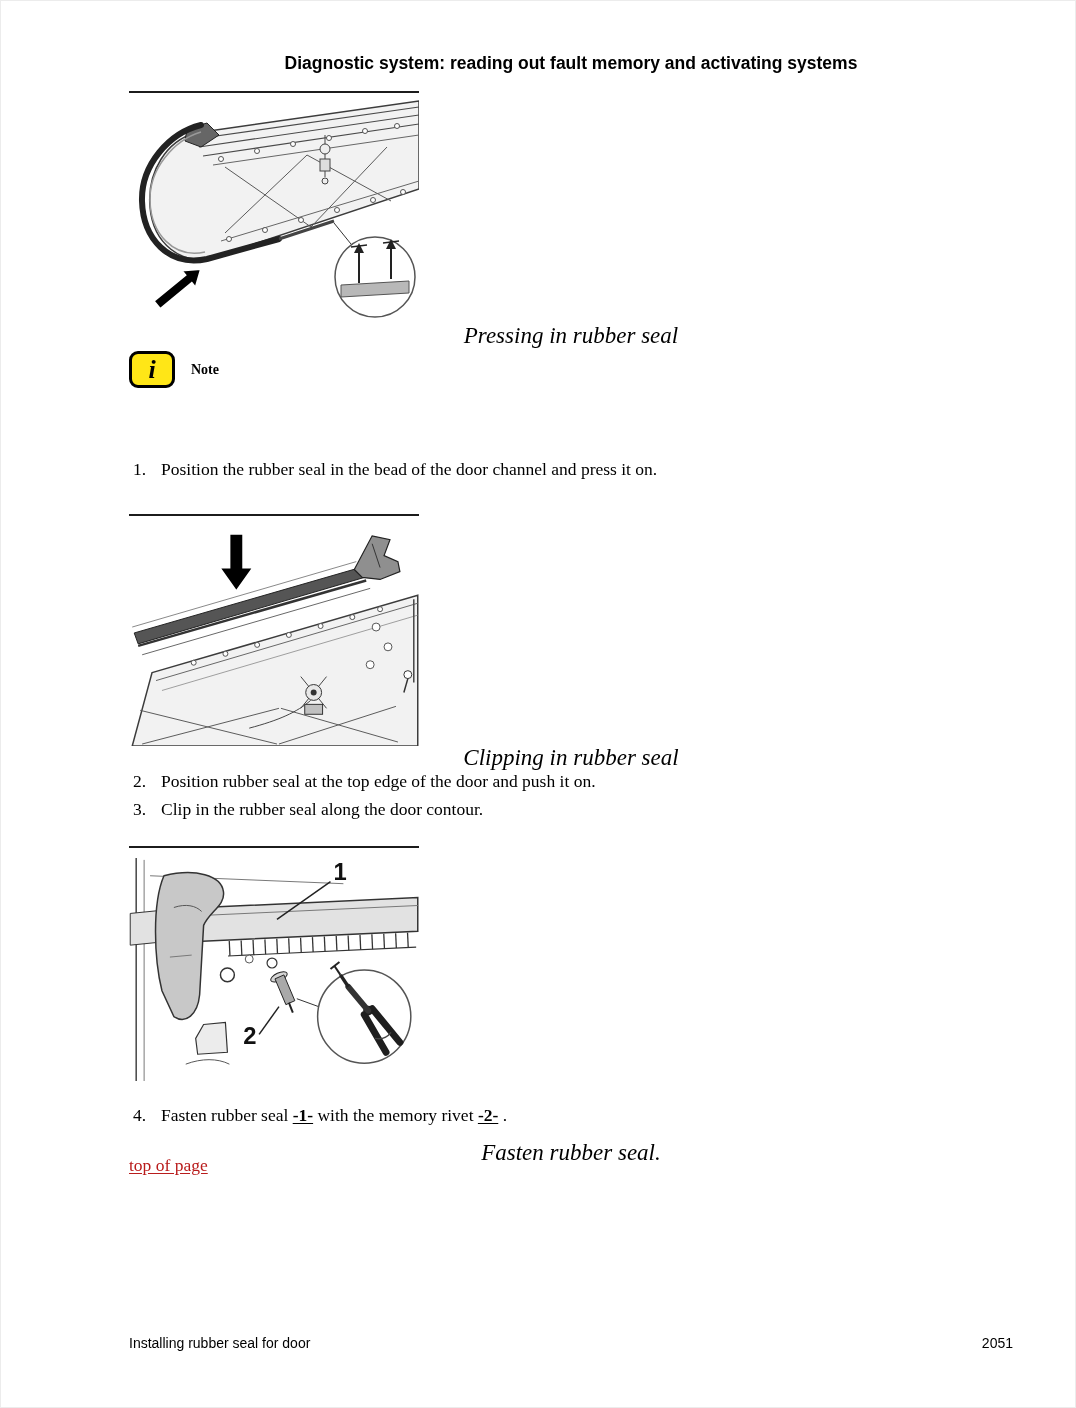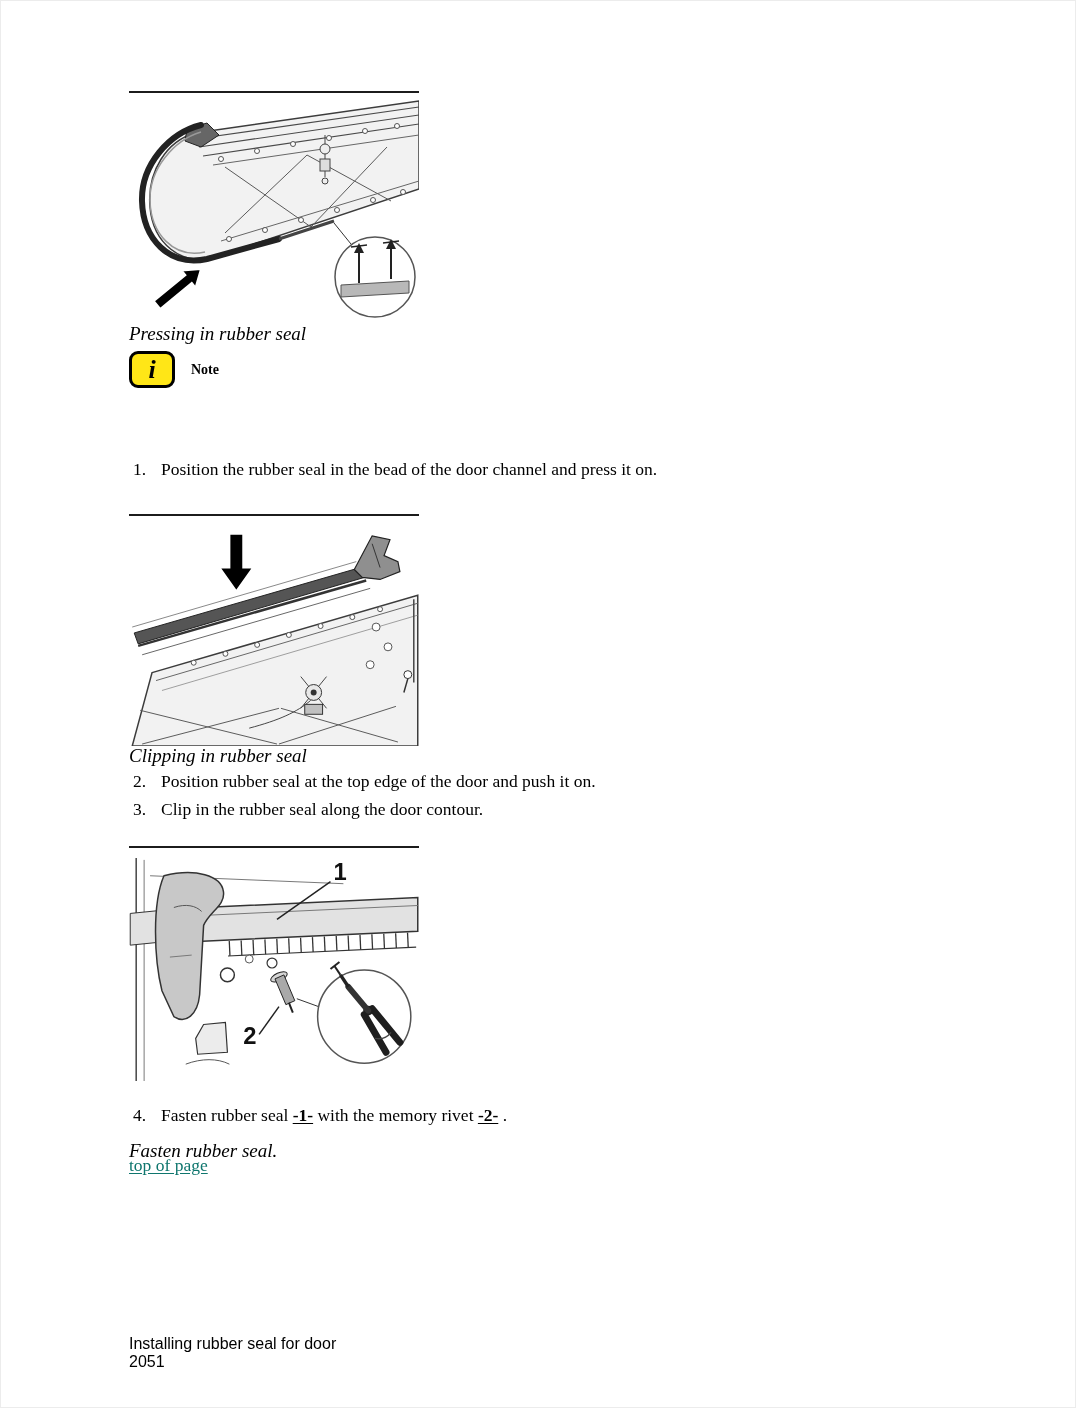--- a/index.html
+++ b/index.html
@@ -25,21 +25,21 @@
     position: absolute; left: 128px; width: 290px;
     background: #fff;
     border-top: 2px solid #1c1c1c;
   }
   .fig1 { top: 90px;  height: 228px; }
   .fig2 { top: 513px; height: 232px; }
   .fig3 { top: 845px; height: 235px; }
   .figure svg { width: 100%; height: 100%; display: block; }
   .caption {
     position: absolute; left: 128px; width: 884px;
-    text-align: left; font-style: italic; font-size: 19px;
+    text-align: center; font-style: italic; font-size: 23px;
   }
   .cap1 { top: 322px; } .cap2 { top: 744px; } .cap3 { top: 1139px; }
   .note-row {
     position: absolute; top: 350px; left: 128px;
     display: flex; align-items: center; gap: 16px;
   }
   .note-icon {
     width: 46px; height: 37px;
     background: #ffe617;
     border: 3px solid #000; border-radius: 9px;
@@ -58,37 +58,38 @@
   .s1 { top: 458px; } .s2 { top: 770px; } .s3 { top: 798px; } .s4 { top: 1104px; }
   .ref {
     font-weight: bold;
     text-decoration: underline;
     text-underline-offset: 2px;
     cursor: pointer;
   }
   .top-link {
     position: absolute; top: 1154px; left: 128px;
     text-decoration: underline; text-underline-offset: 2px;
-    color: #0f766e; cursor: pointer;
+    color: #b91c1c; cursor: pointer;
   }
   .footer {
     position: absolute; top: 1334px; left: 128px; width: 884px;
     display: flex; justify-content: space-between;
-    font-family: "Liberation Sans", sans-serif; font-size: 16px; flex-direction: column;
+    font-family: "Liberation Sans", sans-serif; font-size: 14px;
   }
   .callout-text {
     font-family: "Liberation Sans", sans-serif;
     font-weight: bold; font-size: 24px; fill: #111;
   }
 </style>
 </head>
 <body>
 
 <div class="page">
 
+  <div class="title">Diagnostic system: reading out fault memory and activating systems</div>
 
   <div class="figure fig1">
     <svg viewBox="0 0 290 226">
       <g>
         <path d="M 66,40 L 290,8 L 290,96 L 86,164 C 52,174 24,150 21,114 C 18,78 38,48 66,40 Z" fill="#f2f2f2" stroke="#3c3c3c" stroke-width="1.5"></path>
         <line x1="66" y1="46" x2="290" y2="14" stroke="#4a4a4a" stroke-width="1.2"></line>
         <line x1="70" y1="54" x2="290" y2="22" stroke="#4a4a4a" stroke-width="1.2"></line>
         <line x1="74" y1="63" x2="290" y2="31" stroke="#4a4a4a" stroke-width="1.2"></line>
         <line x1="84" y1="72" x2="290" y2="42" stroke="#666" stroke-width="1"></line>
         <line x1="92" y1="148" x2="290" y2="88" stroke="#666" stroke-width="1"></line>

